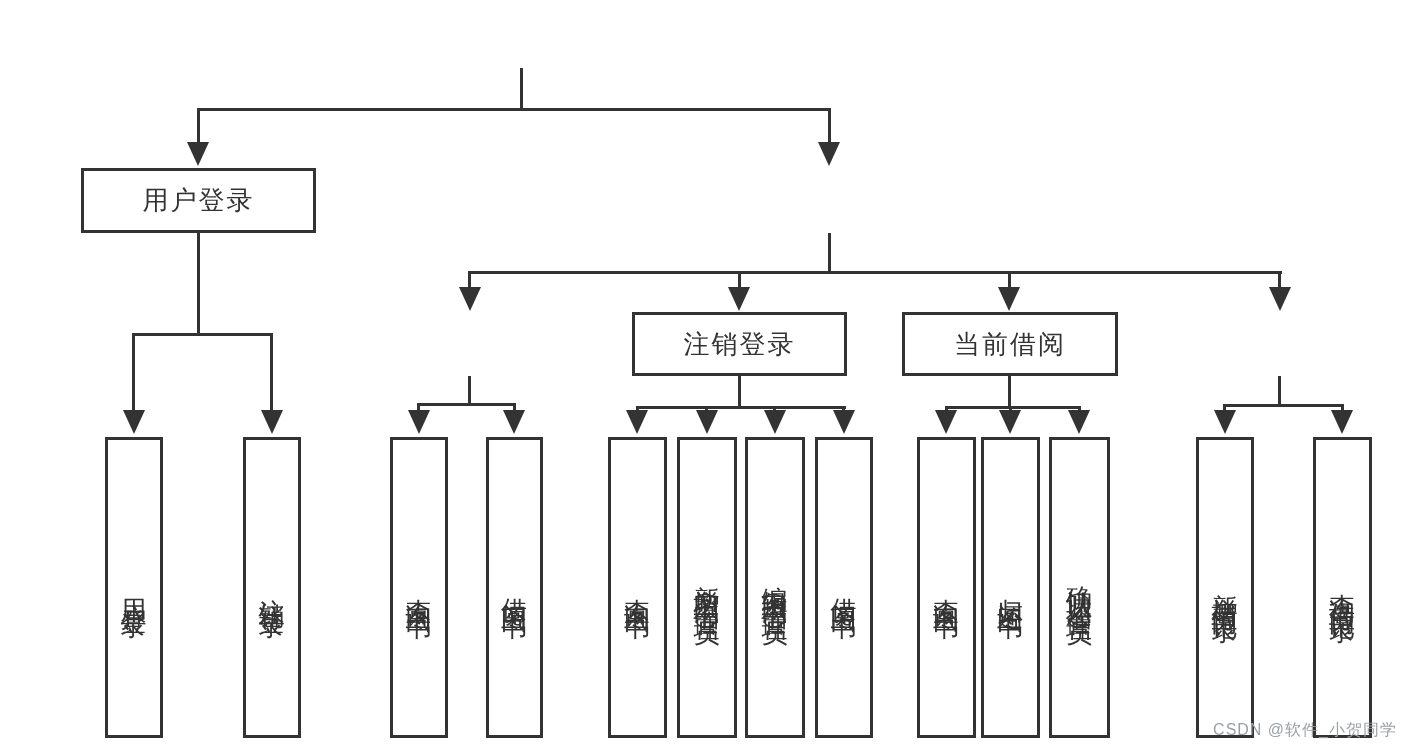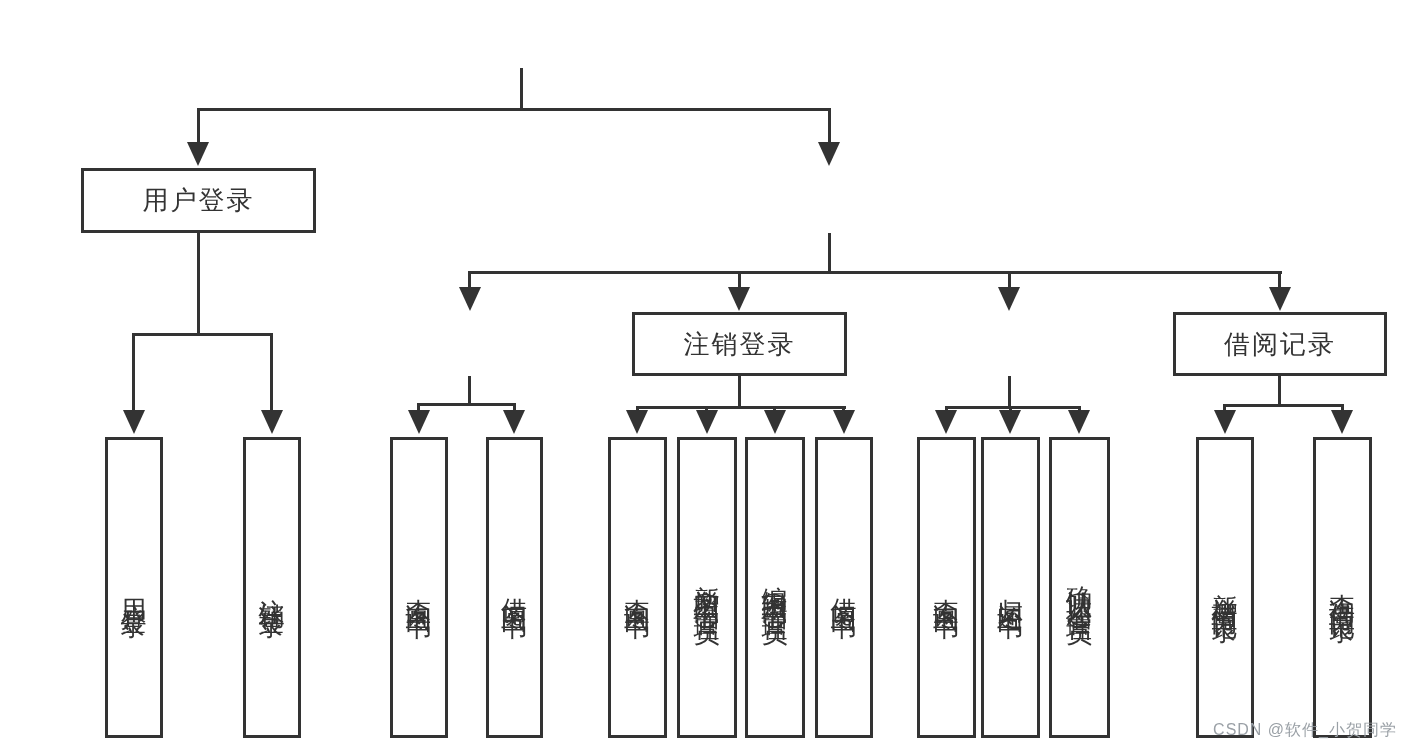--- a/index.html
+++ b/index.html
@@ -30,21 +30,21 @@
 </style>
 </head>
 <body>
 
 <div class="canvas">
 
 
   <div class="box hbox" style="left:81px;top:168px;width:235px;height:65px">用户登录</div>
 
   <div class="box hbox" style="left:632px;top:312px;width:215px;height:64px">注销登录</div>
-  <div class="box hbox" style="left:1173px;top:312px;width:214px;height:64px">借阅记录</div>
+  <div class="box hbox" style="left:902px;top:312px;width:216px;height:64px">当前借阅</div>
 
   <div class="box vbox" style="left:105px;top:437px;width:58px;height:301px">用户登录</div>
   <div class="box vbox" style="left:243px;top:437px;width:58px;height:301px">注销登录</div>
 
   <div class="box vbox" style="left:390px;top:437px;width:58px;height:301px">查询图书</div>
   <div class="box vbox" style="left:486px;top:437px;width:57px;height:301px">借阅图书</div>
 
   <div class="box vbox" style="left:608px;top:437px;width:59px;height:301px">查询图书</div>
   <div class="box vbox" style="left:677px;top:437px;width:60px;height:301px">新增图书（管理员）</div>
   <div class="box vbox" style="left:745px;top:437px;width:60px;height:301px">编辑图书（管理员）</div>

